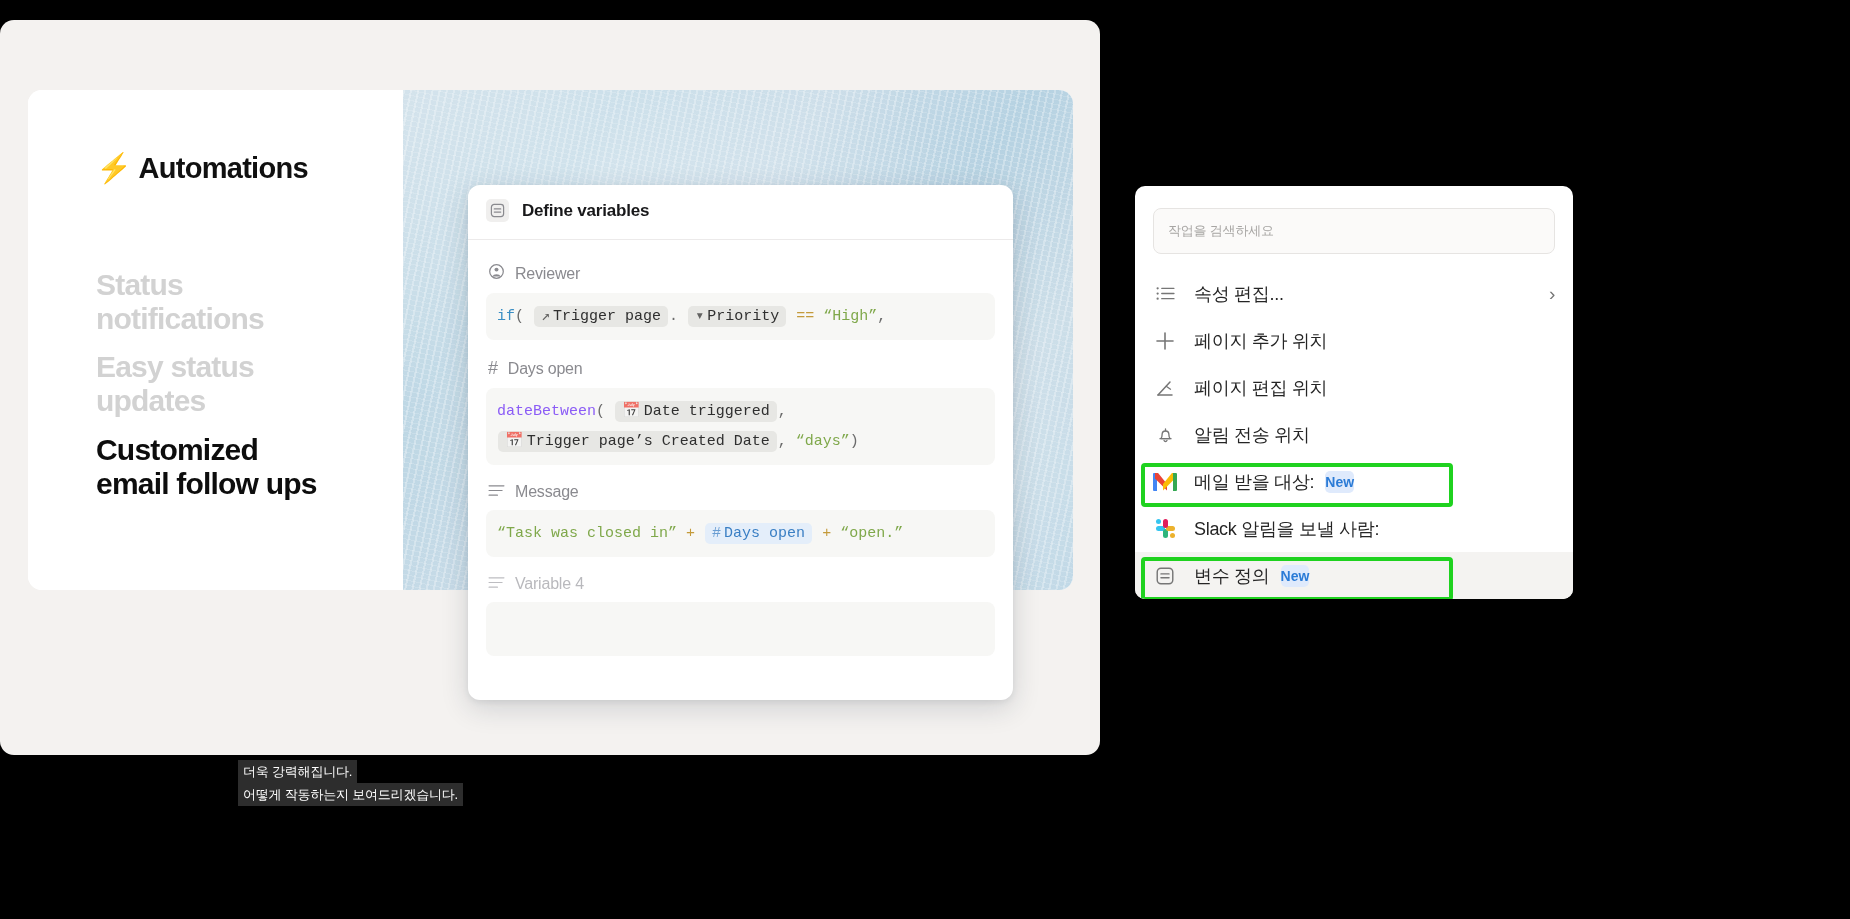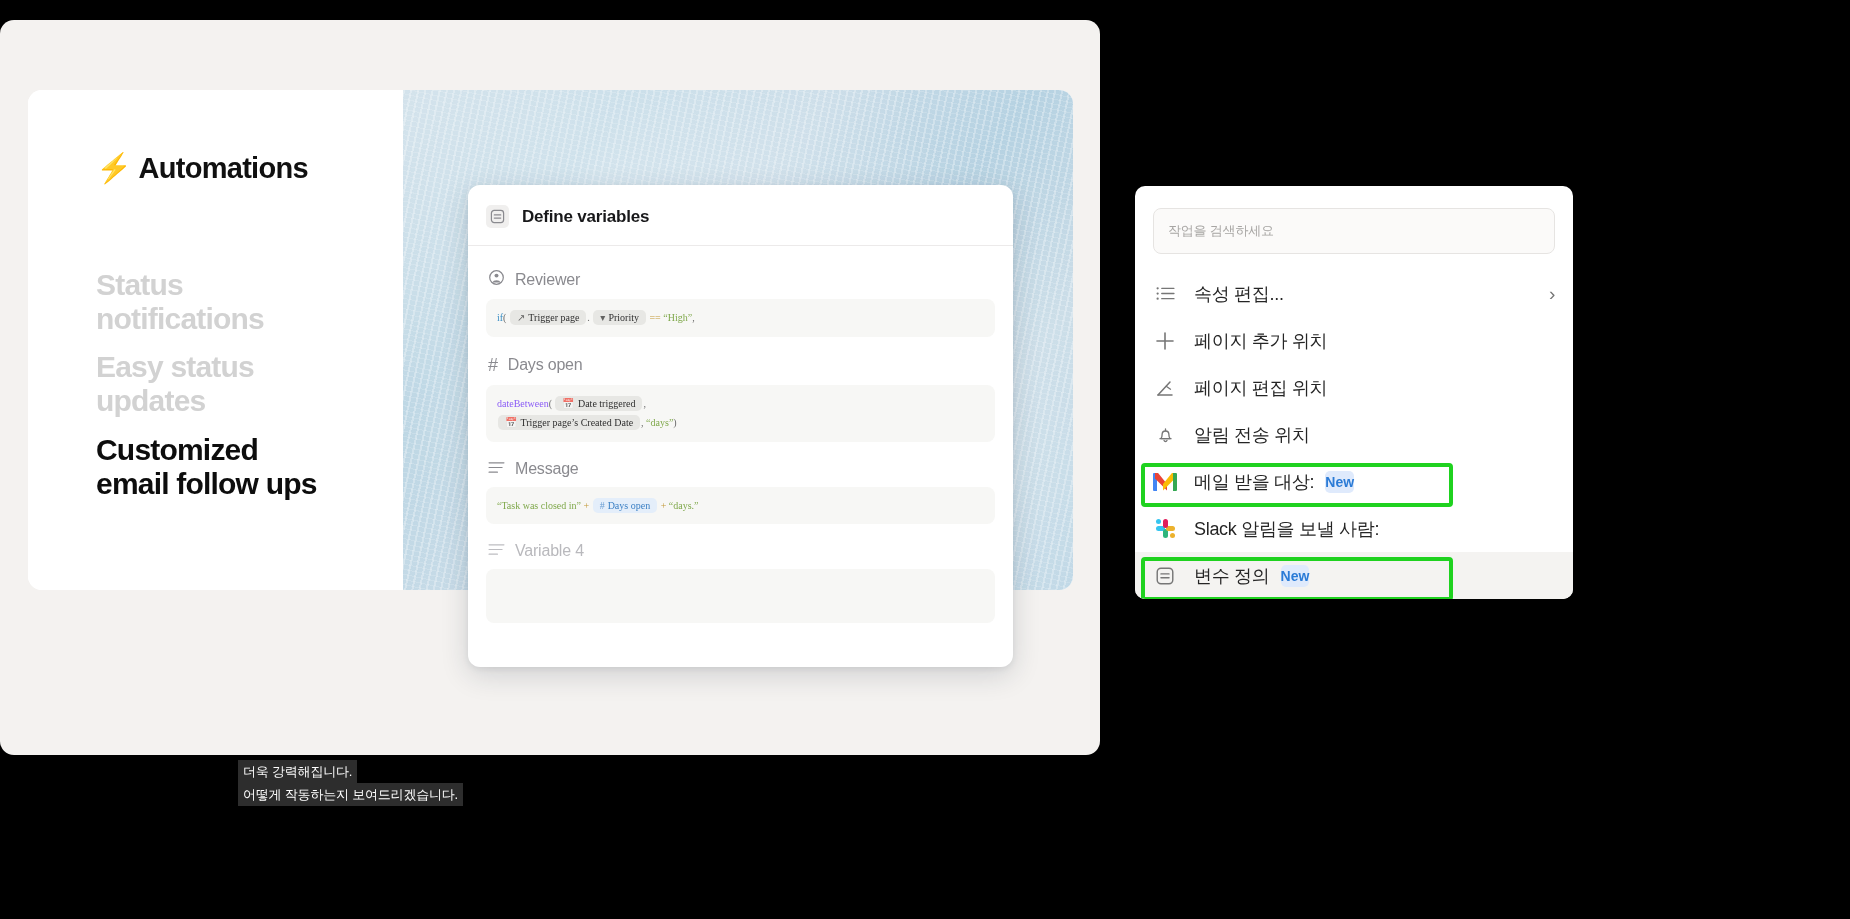--- a/index.html
+++ b/index.html
@@ -61,41 +61,41 @@
 
   
   #define-card{
     position:absolute;left:468px;top:165px;width:545px;
     background:#fff;border-radius:12px;
     box-shadow:0 8px 28px rgba(22,40,55,.16), 0 2px 6px rgba(22,40,55,.08);
     overflow:hidden;
   }
   #define-head{
     display:flex;align-items:center;gap:13px;
-    padding:20px 0 17px 18px;
+    padding:14px 0 17px 18px;
     border-bottom:1px solid #eceaea;
   }
   #define-head .title{font-size:17px;font-weight:bold;color:#18181a;letter-spacing:-.2px;}
   .var-icon-box{
     width:23px;height:23px;border-radius:5px;background:#f0efee;
     display:flex;align-items:center;justify-content:center;flex:none;
   }
   .var-body{padding:14px 18px 26px 18px;}
   .var-block{margin-bottom:18px;}
   .var-label{
     display:flex;align-items:center;gap:10px;
     font-size:16px;color:#8a8a8f;margin:9px 0 9px 2px;letter-spacing:-.2px;
   }
   .var-label.dim{color:#b9b9bd;}
   .var-label .hash{font-size:18px;color:#8a8a8f;font-weight:500;}
   .code-box{
     background:#f7f7f5;border-radius:8px;
     padding:9px 11px;
-    font-family:Liberation Serif, serif;
-    font-size:10px;line-height:1.95;color:#3a3a3a;
+    font-family:Liberation Mono, monospace;
+    font-size:15px;line-height:1.95;color:#3a3a3a;
     white-space:nowrap;overflow:hidden;
   }
   .code-box.empty{height:36px;padding:9px 11px;}
   .tok-key{color:#3a8ec4;}
   .tok-fn{color:#8b5cf6;}
   .tok-str{color:#7fa84a;}
   .tok-op{color:#c49a3a;}
   .tok-punct{color:#6b6b6b;}
   .chip{
     background:#e7e7e4;border-radius:5px;padding:2px 7px;margin:0 1px;
@@ -266,21 +266,21 @@
             </svg>
           </span>
           <span>Message</span>
         </div>
         <div class="code-box">
           <div>
             <span class="tok-str">“Task was closed in”</span>
             <span class="tok-op">+</span>
             <span class="chip blue"><span class="gl">#</span><span>Days open</span></span>
             <span class="tok-op">+</span>
-            <span class="tok-str">“days.”</span>
+            <span class="tok-str">“open.”</span>
           </div>
         </div>
       </div>
 
       <div class="var-block">
         <div class="var-label dim">
           <span>
             <svg width="17" height="13" viewBox="0 0 18 14">
               <line x1="1" y1="2" x2="17" y2="2" stroke="#bdbdc1" stroke-width="1.3" stroke-linecap="round"></line>
               <line x1="1" y1="7" x2="15" y2="7" stroke="#bdbdc1" stroke-width="1.3" stroke-linecap="round"></line>

